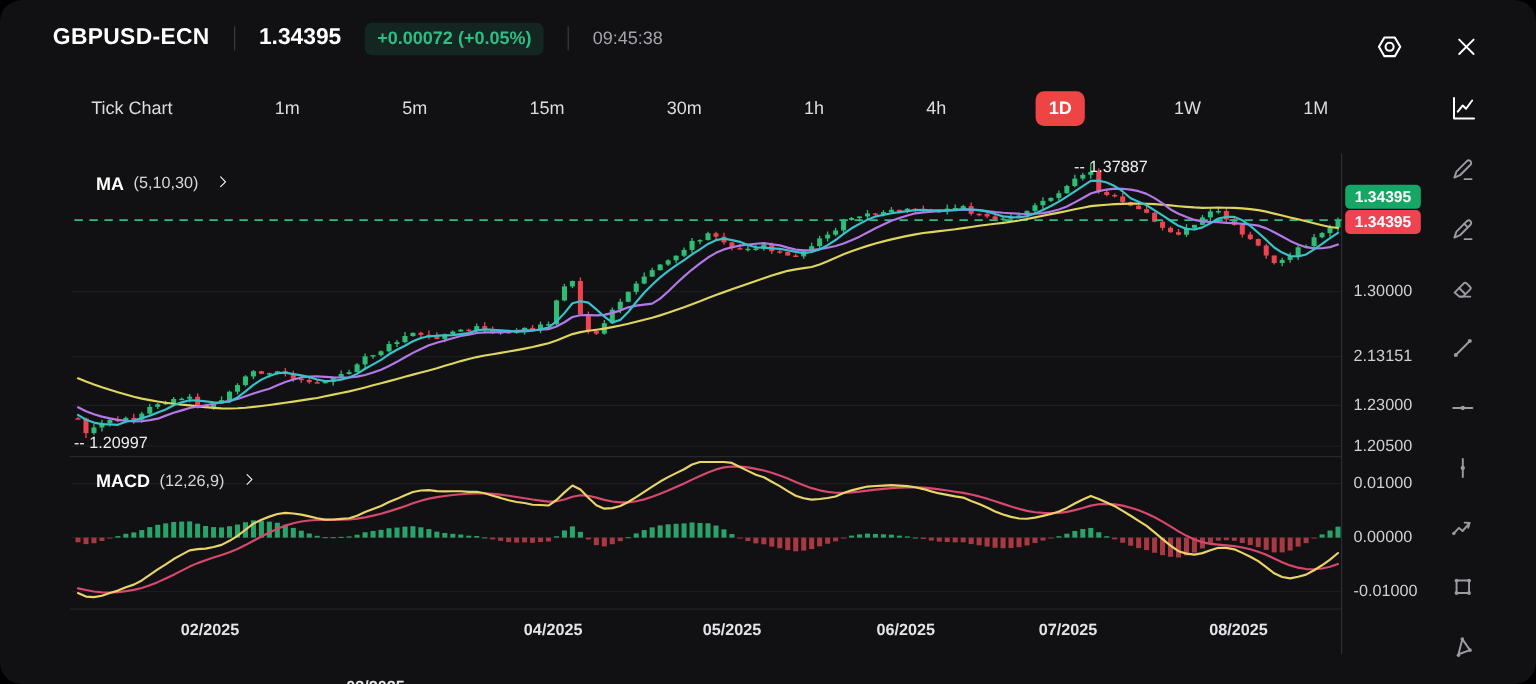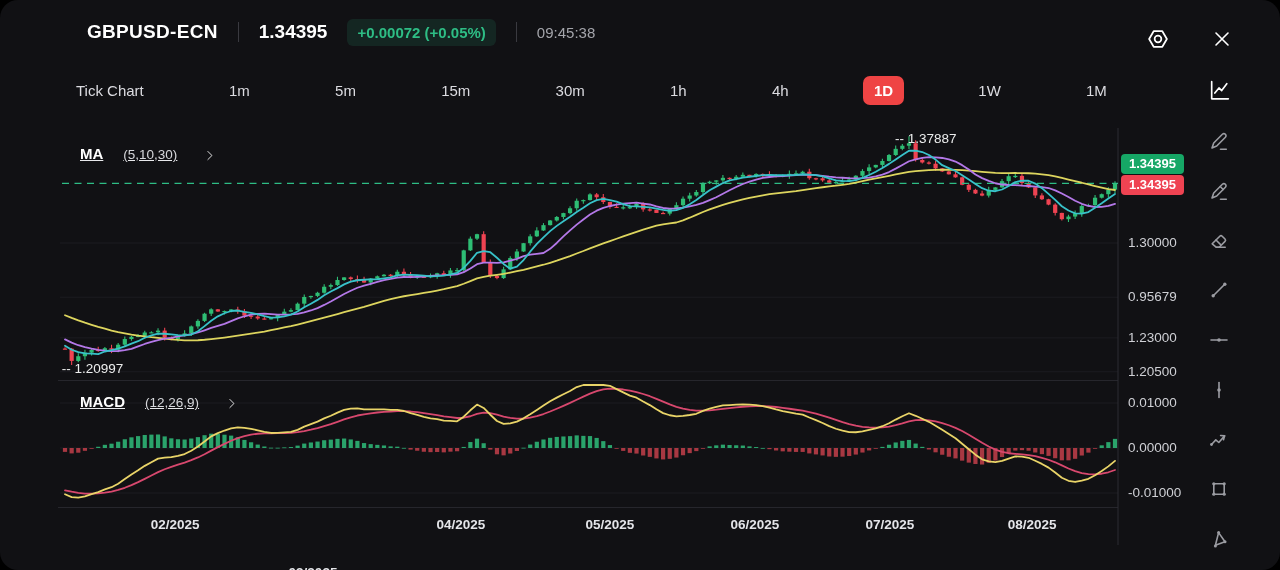--- a/index.html
+++ b/index.html
@@ -1,35 +1,35 @@
 <!DOCTYPE html>
 <html><head>
 <meta charset="utf-8">
 <style>
   html,body{margin:0;padding:0;background:#000;}
   .app{position:relative;width:1280px;height:570px;background:#111114;border-radius:18px;
        overflow:hidden;color:#e8e9ec;font-family:"Liberation Sans",sans-serif;}
   
   .header{position:absolute;top:0;left:0;right:0;height:64px;display:flex;align-items:center;
-          padding-left:87px;gap:20px;}
+          padding-left:44px;gap:20px;}
   .symbol{font-size:19px;font-weight:700;letter-spacing:.3px;color:#fff;}
   .vdiv{width:1px;height:20px;background:#3a3a40;}
   .price{font-size:19px;font-weight:700;color:#fff;}
   .change-badge{font-size:15px;font-weight:600;color:#2ebd85;background:rgba(46,189,133,.13);
                 padding:5px 10px;border-radius:6px;}
   .time{font-size:15px;color:#a4a5ab;}
   .icon-btn{position:absolute;top:23px;width:32px;height:32px;display:flex;align-items:center;
             justify-content:center;color:#fff;cursor:pointer;}
   
   .tabs{position:absolute;top:76px;left:65px;width:1053px;display:flex;
         justify-content:space-between;align-items:flex-end;}
   .tab{font-size:15px;color:#dcdce1;padding:6px 11px;border-radius:7px;cursor:pointer;white-space:nowrap;}
   .tab.active{background:#ef4444;color:#fff;font-weight:700;}
   
-  .ind-label{position:absolute;display:flex;align-items:flex-end;gap:20px;z-index:3;text-decoration:underline;}
+  .ind-label{position:absolute;display:flex;align-items:flex-start;gap:8px;z-index:3;}
   .ind-name{font-size:15px;font-weight:700;color:#fff;}
   .ind-params{font-size:13.5px;color:#d6d7db;}
   .chev{display:flex;align-items:center;color:#fff;margin-left:6px;cursor:pointer;}
   .x-label{position:absolute;top:517px;font-size:13.5px;font-weight:700;color:#e4e5e9;
            transform:translateX(-50%);white-space:nowrap;z-index:3;}
   .axis-label{position:absolute;left:1128px;font-size:13.5px;color:#cfd0d5;white-space:nowrap;z-index:3;}
   .price-badge{position:absolute;left:1121px;width:63px;height:20px;border-radius:4px;color:#fff;
                font-size:13px;font-weight:700;text-align:center;line-height:20px;z-index:4;}
   .annotation{position:absolute;font-size:13.5px;color:#eceded;white-space:nowrap;z-index:3;}
   
@@ -673,19 +673,19 @@
       </svg>
   </div>
 <div class="x-label" style="left: 175.04px; top: 517px;">02/2025</div>
     <div class="x-label" style="left: 313.01px; top: 517px; margin-top: 48px;">03/2025</div>
     <div class="x-label" style="left: 460.955px; top: 517px;">04/2025</div>
     <div class="x-label" style="left: 609.95px; top: 517px;">05/2025</div>
     <div class="x-label" style="left: 754.85px; top: 517px;">06/2025</div>
     <div class="x-label" style="left: 889.985px; top: 517px;">07/2025</div>
     <div class="x-label" style="left: 1032.05px; top: 517px;">08/2025</div>
     <div class="axis-label" style="left: 1128px; top: 235px;">1.30000</div>
-    <div class="axis-label" style="left: 1128px; top: 289.2px;">0.95679</div>
+    <div class="axis-label" style="left: 1128px; top: 289.2px;">2.13151</div>
     <div class="axis-label" style="left: 1128px; top: 329.85px;">1.23000</div>
     <div class="axis-label" style="left: 1128px; top: 363.725px;">1.20500</div>
     <div class="axis-label" style="left: 1128px; top: 395px;">0.01000</div>
     <div class="axis-label" style="left: 1128px; top: 440px;">0.00000</div>
     <div class="axis-label" style="left: 1128px; top: 485px;">-0.01000</div>
   </div>
 
 </body></html>

